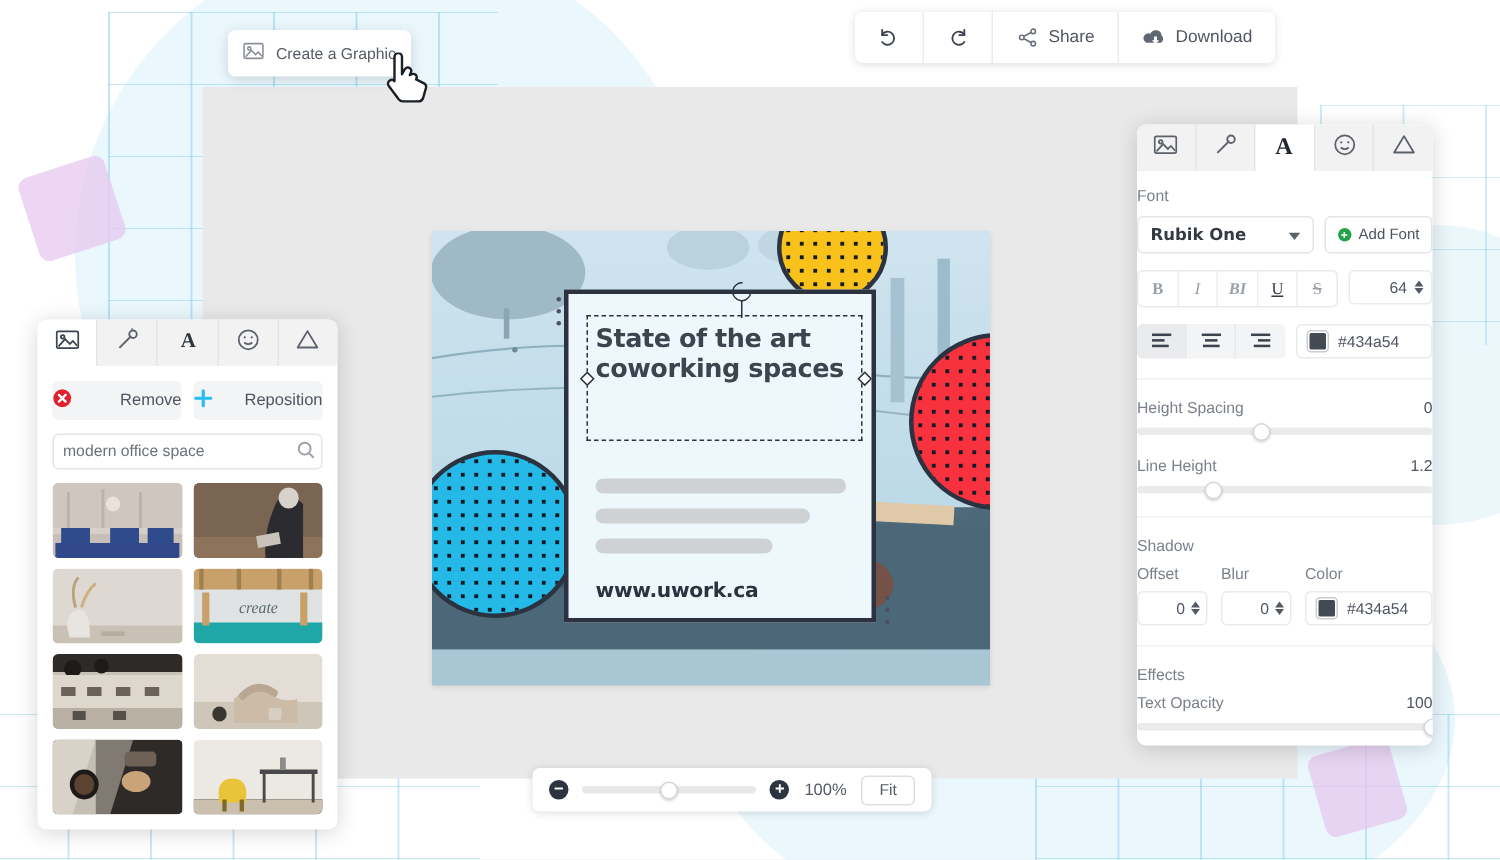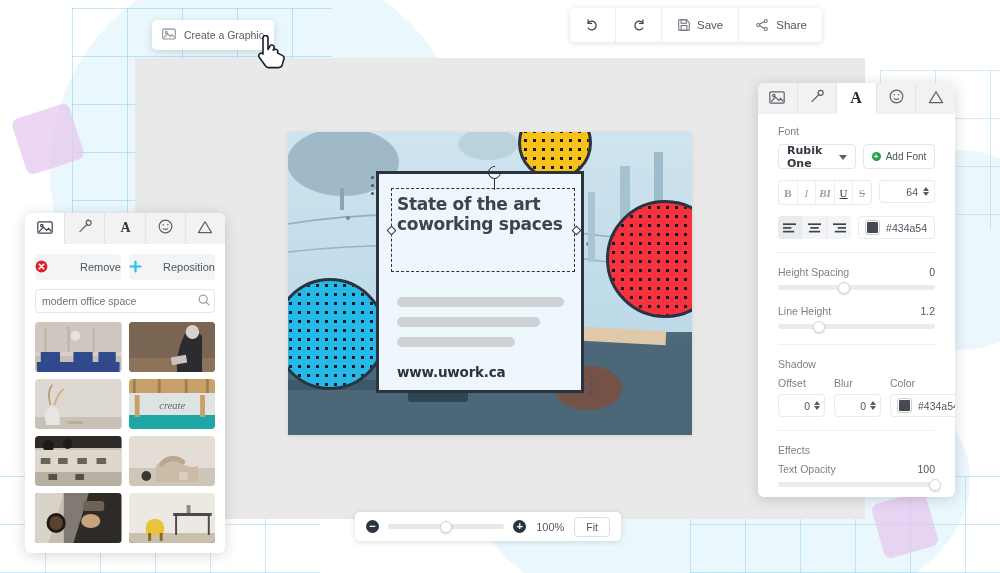--- a/index.html
+++ b/index.html
@@ -84,21 +84,21 @@
     position:absolute; left:152px; top:20px; width:122px; z-index:31;
     background:#fff; border-radius:5px; box-shadow:0 2px 9px rgba(0,0,0,.15);
     overflow:hidden; font-size:10.5px; color:#555b64;
   }
   .dd-item { display:flex; align-items:center; gap:8px; padding:8px 10px; cursor:pointer; }
   .dd-item + .dd-item { border-top:1px solid #efefef; }
   .cursor-hand { position:absolute; left:256px; top:35px; z-index:34; }
 
   
   .canvas-wrap {
-    position:absolute; left:288px; top:132px; width:404px; height:303px;
+    position:absolute; left:288px; top:154px; width:372px; height:303px;
     z-index:5; overflow:hidden; background:#a9c6d4;
     box-shadow:0 1px 4px rgba(0,0,0,.10);
   }
   .photo { position:absolute; inset:0; }
   .dot-circle { position:absolute; border-radius:50%; border:3px solid #2b3340; }
   .dc-yellow { left:230px; top:-26px; width:74px; height:74px; background:#f8c21b; }
   .dc-red    { left:318px; top:68px;  width:118px; height:118px; background:#f8313f; }
   .dc-cyan   { left:-14px; top:146px; width:112px; height:112px; background:#25b9e8; }
   .dots {
     position:absolute; inset:0; border-radius:50%;
@@ -186,21 +186,21 @@
   }
   .lp-search input { border:none; outline:none; flex:1; font-size:10.5px;
                      color:#6c727b; font-family:"Liberation Sans", sans-serif;
                      background:transparent; }
   .thumbs { display:grid; grid-template-columns:1fr 1fr; gap:7px; margin-top:9px; }
   .thumb { height:50px; border-radius:4px; overflow:hidden; cursor:pointer; position:relative; }
   .thumb svg { width:100%; height:100%; display:block; }
 
   
   .right-panel { left:758px; top:83px; width:197px; height:414px; }
-  .rp-body { padding:11px 20px; }
+  .rp-body { padding:11px 0; }
   .rp-label { font-size:10.5px; color:#7b818a; margin-bottom:7px; }
   .rp-row { display:flex; gap:7px; }
   .select {
     flex:1; height:25px; border:1px solid #e3e5e7; border-radius:4px;
     display:flex; align-items:center; justify-content:space-between;
     padding:0 8px; font-size:11px; font-weight:bold; color:#333a44; cursor:pointer;
     font-family:"DejaVu Sans", sans-serif;
   }
   .addfont {
     width:72px; height:25px; border:1px solid #e3e5e7; border-radius:4px;
@@ -278,39 +278,38 @@
   <div class="tt-btn">
     <span>
       <svg width="15" height="15" viewBox="0 0 24 24" fill="none" stroke="#3c434e" stroke-width="2" stroke-linecap="round">
         <path d="M19 8 A7 7 0 1 0 19 16"></path>
           <polyline points="19,3 19,8.6 13.6,8.6"></polyline>
       </svg>
     </span>
   </div>
   <div class="tt-btn">
     <span>
-      <svg width="14" height="14" viewBox="0 0 24 24" fill="none" stroke="#6a717c" stroke-width="1.8">
-        <path d="M3 3h13l5 5v13H3z"></path>
-          <rect x="7" y="3" width="9" height="6"></rect>
-          <rect x="7" y="13" width="10" height="8"></rect>
-      </svg>
-    </span>
-    <span>Save</span>
-  </div>
-  <div class="tt-btn">
-    <span>
       <svg width="16" height="14" viewBox="0 0 24 24" fill="none" stroke="#6a717c" stroke-width="1.8">
         <circle cx="18.5" cy="5" r="2.6"></circle>
           <circle cx="5.5" cy="12" r="2.6"></circle>
           <circle cx="18.5" cy="19" r="2.6"></circle>
         <line x1="8" y1="10.6" x2="16" y2="6.3"></line>
           <line x1="8" y1="13.4" x2="16" y2="17.7"></line>
       </svg>
     </span>
     <span>Share</span>
+  </div>
+  <div class="tt-btn">
+    <span>
+      <svg width="17" height="14" viewBox="0 0 24 20" fill="#5f6772">
+        <path d="M19 8.2A5.6 5.6 0 0 0 8.3 6.4 4.4 4.4 0 0 0 4.6 15H18a4 4 0 0 0 1-6.8z"></path>
+        <polygon points="11.8,9 14.6,9 14.6,12.5 16.6,12.5 13.2,16.4 9.8,12.5 11.8,12.5" fill="#fff"></polygon>
+      </svg>
+    </span>
+    <span>Download</span>
   </div>
 </div>
 
 <div class="dropdown">
   <div class="dd-item">
     <span>
       <svg width="14" height="12" viewBox="0 0 20 16" fill="none" stroke="#8a9099" stroke-width="1.5">
         <rect x="1" y="1" width="18" height="14" rx="1.5"></rect>
         <circle cx="6" cy="5.6" r="1.5"></circle>
           <path d="M2.5 13.5 L8 7.5 L12 11.5 L14.5 9 L18 13"></path>

